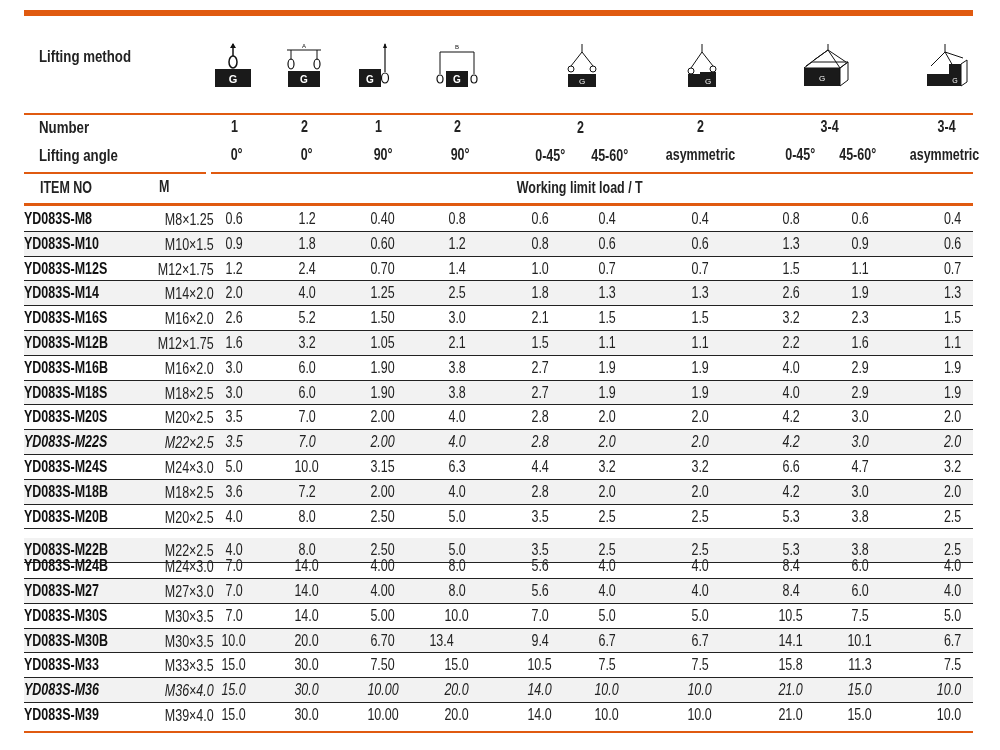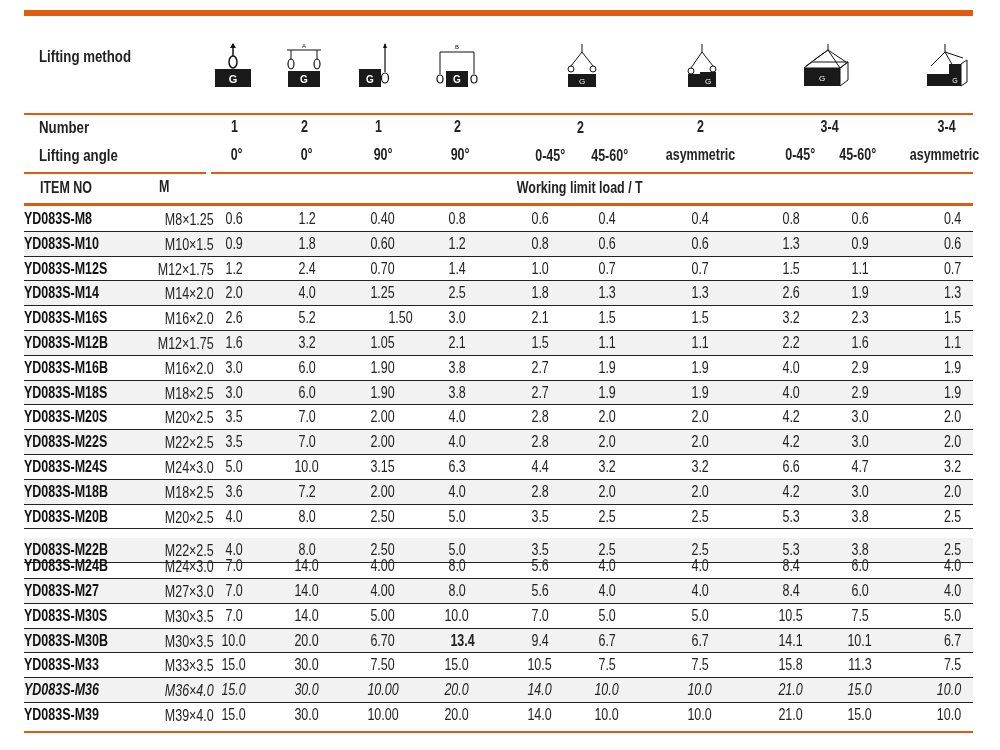--- a/index.html
+++ b/index.html
@@ -202,21 +202,21 @@
       <div class="cell" style="left: 646px; width: 60px;"><span class="cond">1.3</span></div>
       <div class="cell" style="left: 737px; width: 60px;"><span class="cond">2.6</span></div>
       <div class="cell" style="left: 806px; width: 60px;"><span class="cond">1.9</span></div>
       <div class="cell" style="left: 877px; width: 60px; text-align: right;"><span class="condr">1.3</span></div>
     </div>
     <div class="row" style="top: 306.2px;">
       <div class="cell item"><span class="condl">YD083S-M16S</span></div>
       <div class="cell" style="left: 100px; width: 90px; text-align: right; top: 4px;"><span class="condr">M16×2.0</span></div>
       <div class="cell" style="left: 180px; width: 60px;"><span class="cond">2.6</span></div>
       <div class="cell" style="left: 253px; width: 60px;"><span class="cond">5.2</span></div>
-      <div class="cell" style="left: 347px; width: 60px; text-align: center;"><span class="cond">1.50</span></div>
+      <div class="cell" style="left: 329px; width: 60px; text-align: center;"><span class="cond">1.50</span></div>
       <div class="cell" style="left: 403px; width: 60px;"><span class="cond">3.0</span></div>
       <div class="cell" style="left: 486px; width: 60px;"><span class="cond">2.1</span></div>
       <div class="cell" style="left: 553px; width: 60px;"><span class="cond">1.5</span></div>
       <div class="cell" style="left: 646px; width: 60px;"><span class="cond">1.5</span></div>
       <div class="cell" style="left: 737px; width: 60px;"><span class="cond">3.2</span></div>
       <div class="cell" style="left: 806px; width: 60px;"><span class="cond">2.3</span></div>
       <div class="cell" style="left: 877px; width: 60px; text-align: right;"><span class="condr">1.5</span></div>
     </div>
     <div class="row alt" style="top: 331px;">
       <div class="cell item"><span class="condl">YD083S-M12B</span></div>
@@ -267,21 +267,21 @@
       <div class="cell" style="left: 253px; width: 60px;"><span class="cond">7.0</span></div>
       <div class="cell" style="left: 329px; width: 60px;"><span class="cond">2.00</span></div>
       <div class="cell" style="left: 403px; width: 60px;"><span class="cond">4.0</span></div>
       <div class="cell" style="left: 486px; width: 60px;"><span class="cond">2.8</span></div>
       <div class="cell" style="left: 553px; width: 60px;"><span class="cond">2.0</span></div>
       <div class="cell" style="left: 646px; width: 60px;"><span class="cond">2.0</span></div>
       <div class="cell" style="left: 737px; width: 60px;"><span class="cond">4.2</span></div>
       <div class="cell" style="left: 806px; width: 60px;"><span class="cond">3.0</span></div>
       <div class="cell" style="left: 877px; width: 60px; text-align: right;"><span class="condr">2.0</span></div>
     </div>
-    <div class="row alt" style="top: 430.2px;">
+    <div class="row alt" style="top: 430.2px; font-style: italic;">
       <div class="cell item"><span class="condl">YD083S-M22S</span></div>
       <div class="cell" style="left: 100px; width: 90px; text-align: right; top: 4px;"><span class="condr">M22×2.5</span></div>
       <div class="cell" style="left: 180px; width: 60px;"><span class="cond">3.5</span></div>
       <div class="cell" style="left: 253px; width: 60px;"><span class="cond">7.0</span></div>
       <div class="cell" style="left: 329px; width: 60px;"><span class="cond">2.00</span></div>
       <div class="cell" style="left: 403px; width: 60px;"><span class="cond">4.0</span></div>
       <div class="cell" style="left: 486px; width: 60px;"><span class="cond">2.8</span></div>
       <div class="cell" style="left: 553px; width: 60px;"><span class="cond">2.0</span></div>
       <div class="cell" style="left: 646px; width: 60px;"><span class="cond">2.0</span></div>
       <div class="cell" style="left: 737px; width: 60px;"><span class="cond">4.2</span></div>
@@ -385,21 +385,21 @@
       <div class="cell" style="left: 737px; width: 60px;"><span class="cond">10.5</span></div>
       <div class="cell" style="left: 806px; width: 60px;"><span class="cond">7.5</span></div>
       <div class="cell" style="left: 877px; width: 60px; text-align: right;"><span class="condr">5.0</span></div>
     </div>
     <div class="row alt" style="top: 628.6px;">
       <div class="cell item"><span class="condl">YD083S-M30B</span></div>
       <div class="cell" style="left: 100px; width: 90px; text-align: right; top: 4px;"><span class="condr">M30×3.5</span></div>
       <div class="cell" style="left: 180px; width: 60px;"><span class="cond">10.0</span></div>
       <div class="cell" style="left: 253px; width: 60px;"><span class="cond">20.0</span></div>
       <div class="cell" style="left: 329px; width: 60px;"><span class="cond">6.70</span></div>
-      <div class="cell" style="left: 409px; width: 60px; font-weight: bold;"><span class="cond">13.4</span></div>
+      <div class="cell" style="left: 388px; width: 60px;"><span class="cond">13.4</span></div>
       <div class="cell" style="left: 486px; width: 60px;"><span class="cond">9.4</span></div>
       <div class="cell" style="left: 553px; width: 60px;"><span class="cond">6.7</span></div>
       <div class="cell" style="left: 646px; width: 60px;"><span class="cond">6.7</span></div>
       <div class="cell" style="left: 737px; width: 60px;"><span class="cond">14.1</span></div>
       <div class="cell" style="left: 806px; width: 60px;"><span class="cond">10.1</span></div>
       <div class="cell" style="left: 877px; width: 60px; text-align: right;"><span class="condr">6.7</span></div>
     </div>
     <div class="row" style="top: 653.4px;">
       <div class="cell item"><span class="condl">YD083S-M33</span></div>
       <div class="cell" style="left: 100px; width: 90px; text-align: right; top: 4px;"><span class="condr">M33×3.5</span></div>

